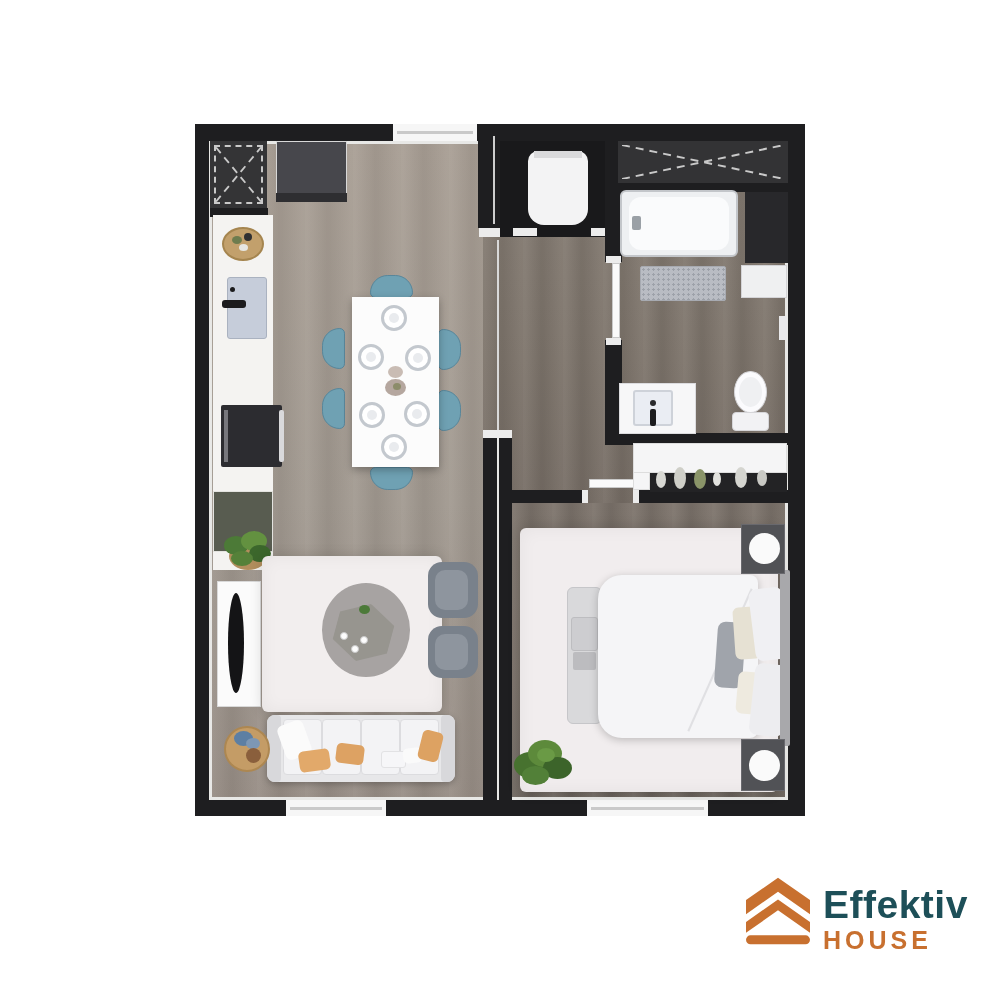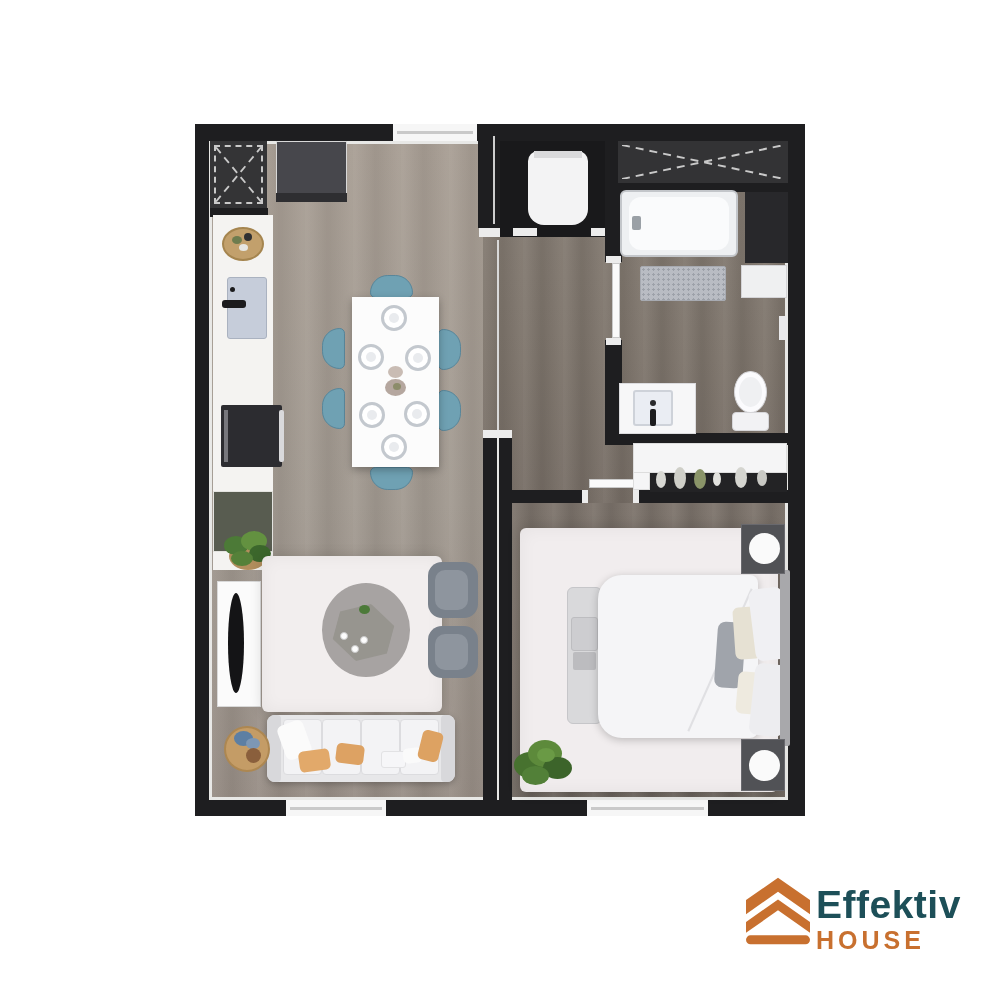--- a/index.html
+++ b/index.html
@@ -15,21 +15,21 @@
       repeating-linear-gradient(90deg,rgba(255,255,255,0.05) 0 2px,rgba(0,0,0,0.07) 18px 20px,rgba(255,255,255,0.03) 38px 40px),
       linear-gradient(180deg,#867d74 0%,#7e756c 60%,#776e66 100%);}
   .floor-dark2{background:
       repeating-linear-gradient(90deg,rgba(255,255,255,0.05) 0 2px,rgba(0,0,0,0.08) 18px 20px,rgba(255,255,255,0.03) 38px 40px),
       linear-gradient(180deg,#7d746c 0%,#776e66 60%,#6f6760 100%);}
   .rug{box-shadow:0 0 14px rgba(0,0,0,0.14), inset 0 0 18px rgba(0,0,0,0.05);}
   .mat{background-color:#b9bcc3;background-image:radial-gradient(#9da1a9 1px,transparent 1.3px);
        background-size:5px 5px;border:1px solid #a7aab1;}
   #logo{position:absolute;left:746px;top:876px;display:flex;align-items:flex-start;}
   #logo .icon{width:64px;height:70px;flex:0 0 auto;}
-  #logo .text{margin-left:6px;margin-top:9px;}
+  #logo .text{margin-left:13px;margin-top:9px;}
   .brand{font-weight:bold;font-size:39px;line-height:1;color:#1d4f58;letter-spacing:0.5px;}
   .sub{font-weight:bold;font-size:25px;line-height:1;color:#c8702f;letter-spacing:4px;margin-top:4px;}
 </style>
 </head>
 <body>
 
 <div id="plan">
     <div class="shape floor-light" style="left: 209px; top: 141px; width: 274px; height: 660px;"></div>
     <div class="shape floor-dark" style="left: 483px; top: 141px; width: 305px; height: 362px;"></div>
     <div class="shape floor-dark2" style="left: 512px; top: 503px; width: 276px; height: 298px;"></div>

